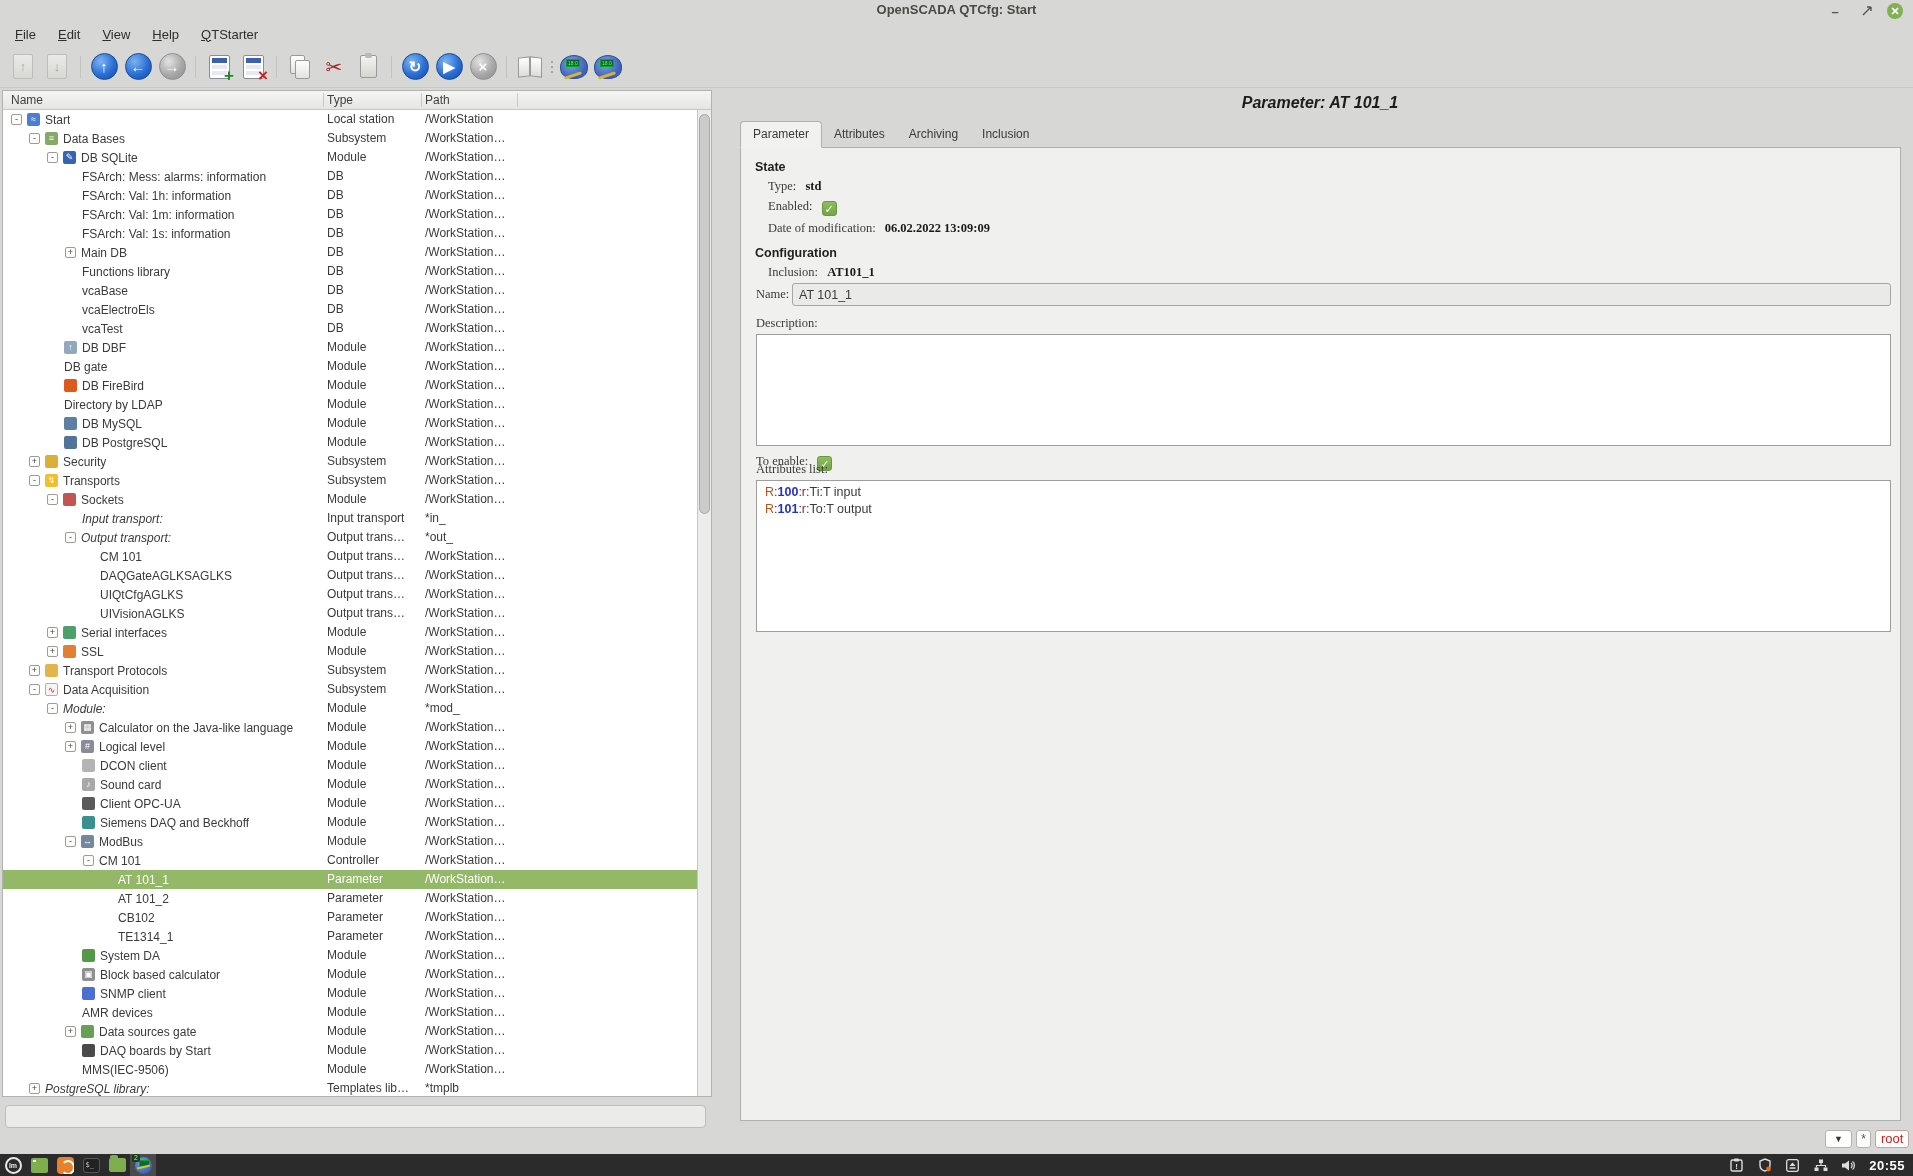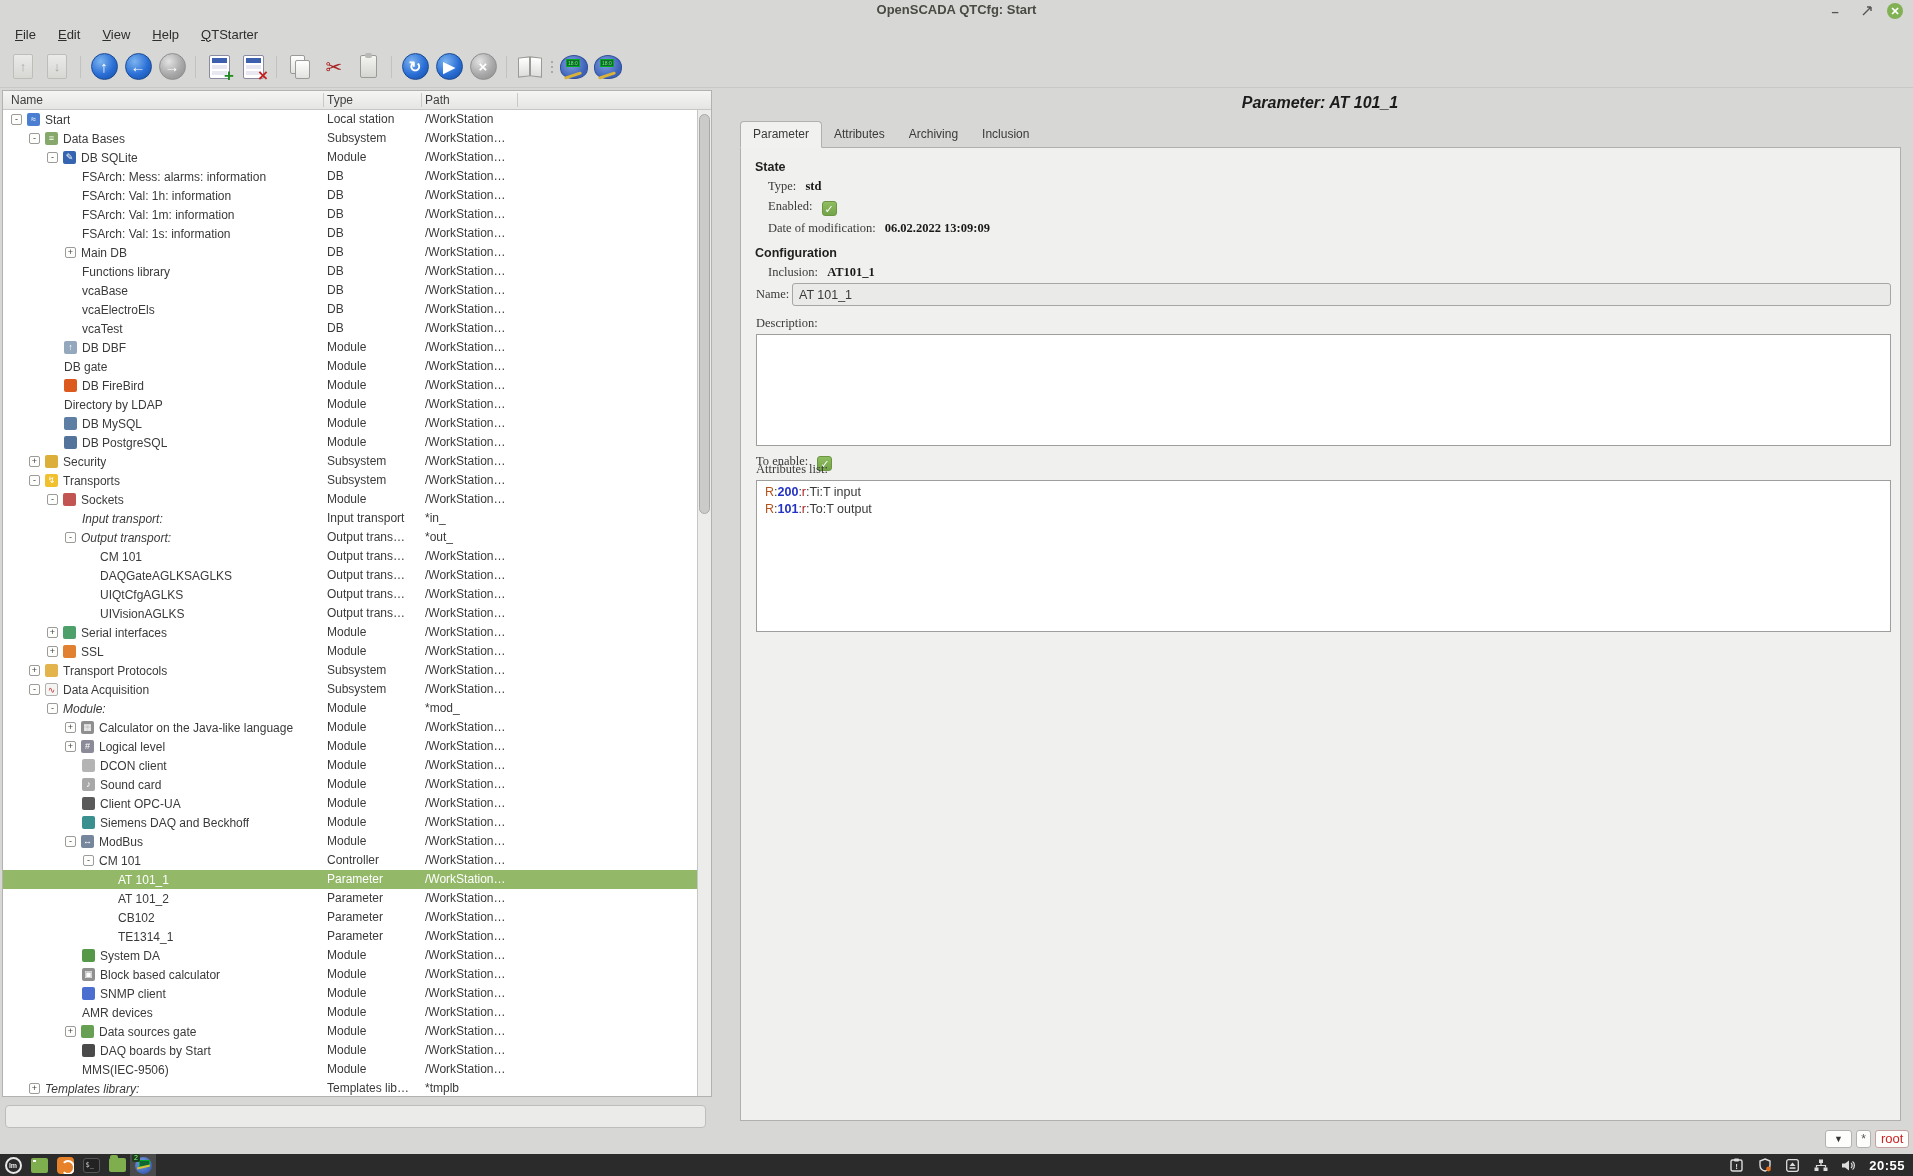--- a/index.html
+++ b/index.html
@@ -615,21 +615,21 @@
         <div class="trow">
           <span style="flex: 0 0 auto; width: 62px;"></span>
           <span style="flex: 0 0 auto; width: 17px;"></span>
           <span class="tname">MMS(IEC-9506)</span>
           <span class="ttype">Module</span>
           <span class="tpath">/WorkStation…</span>
         </div>
         <div class="trow">
           <span style="flex: 0 0 auto; width: 26px;"></span>
           <span class="texp">+</span>
-          <span class="tname italic">Templates library:</span>
+          <span class="tname italic">PostgreSQL library:</span>
           <span class="ttype">Templates lib…</span>
           <span class="tpath">*tmplb</span>
         </div>
       </div>
     <div class="vscroll">
       <div class="vthumb"></div>
     </div>
   </div>
   <div class="left-strip"></div>
 
@@ -669,21 +669,21 @@
       <div class="lbl" style="left:15px; top:306px">
         <span>To enable:</span>
         <span class="chk" style="margin-left:6px">✓</span>
       </div>
       <div class="lbl" style="left:15px; top:315px; top:316px"></div>
       <div class="lbl" style="left:15px; top:314px"></div>
       <div class="lbl" style="left:15px; top:313px"></div>
 
       <div class="lbl" style="left:15px; top:314px">Attributes list:</div>
       <ul class="attr-list" id="attr-list">
-          <li><span class="c-r">R</span><span class="c-p">:</span><span class="c-n">200</span><span class="c-p">:</span><span class="c-a">r</span><span class="c-p">:Ti:T input</span></li>
+          <li><span class="c-r">R</span><span class="c-p">:</span><span class="c-n">100</span><span class="c-p">:</span><span class="c-a">r</span><span class="c-p">:Ti:T input</span></li>
           <li><span class="c-r">R</span><span class="c-p">:</span><span class="c-n">101</span><span class="c-p">:</span><span class="c-a">r</span><span class="c-p">:To:T output</span></li>
         </ul>
     </div>
   </div>
 
   <div class="statusbar">
     <div class="sb-drop">▼</div>
     <div class="sb-star">*</div>
     <div class="sb-user">root</div>
   </div>

